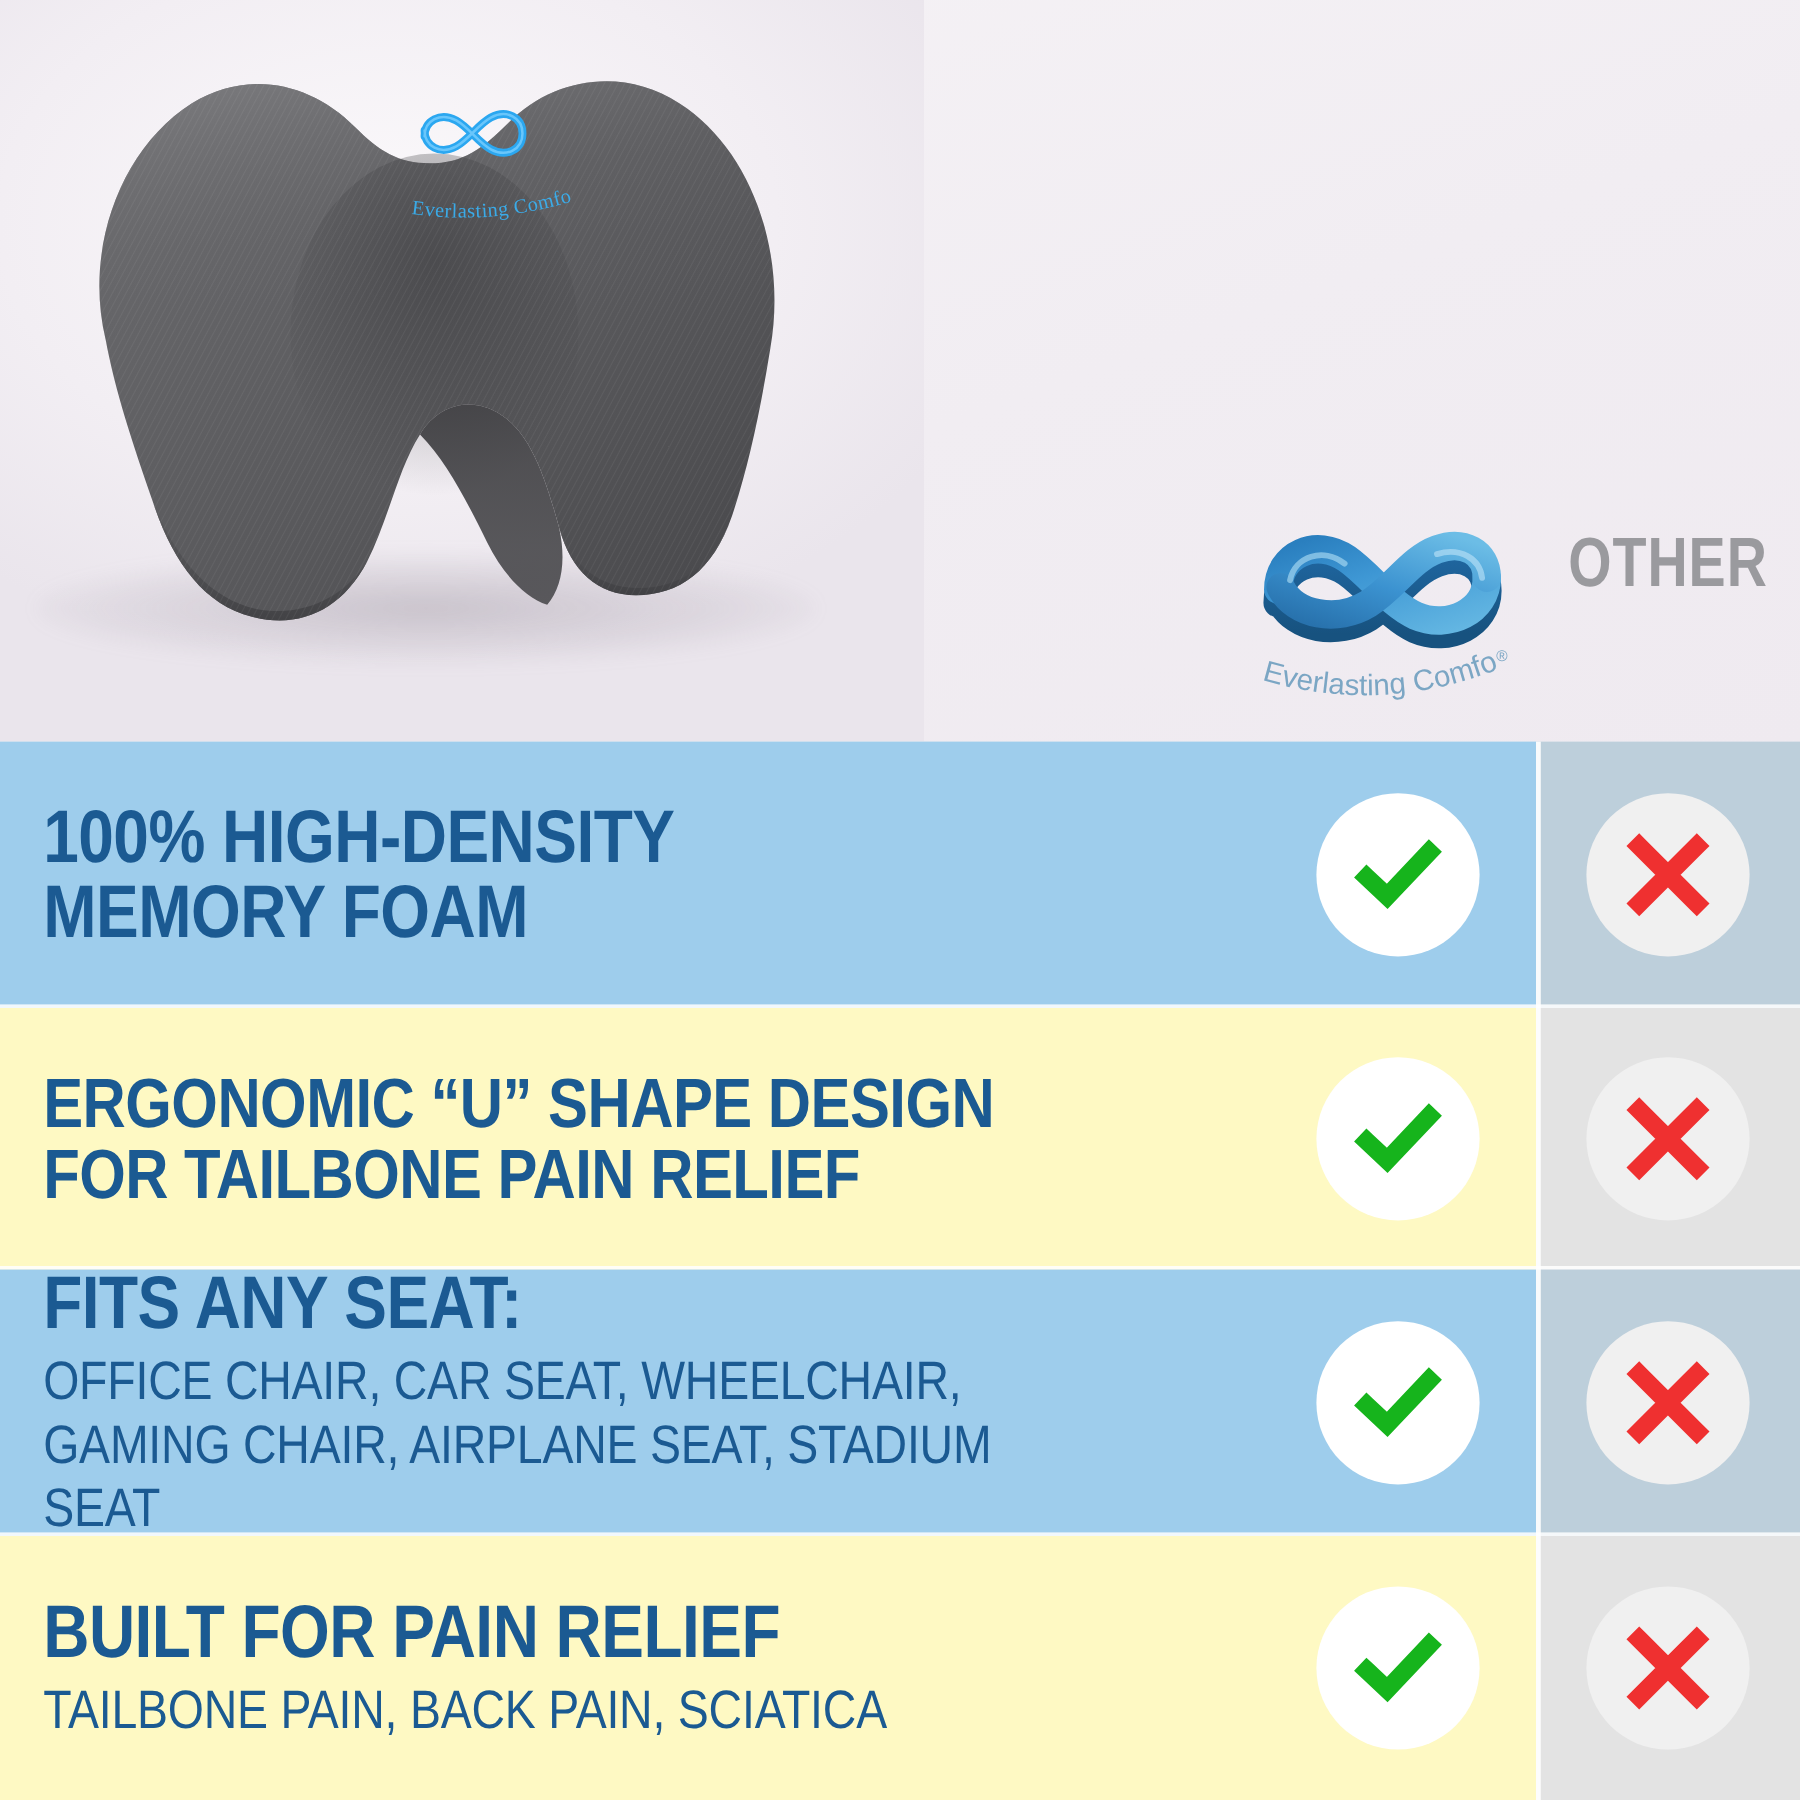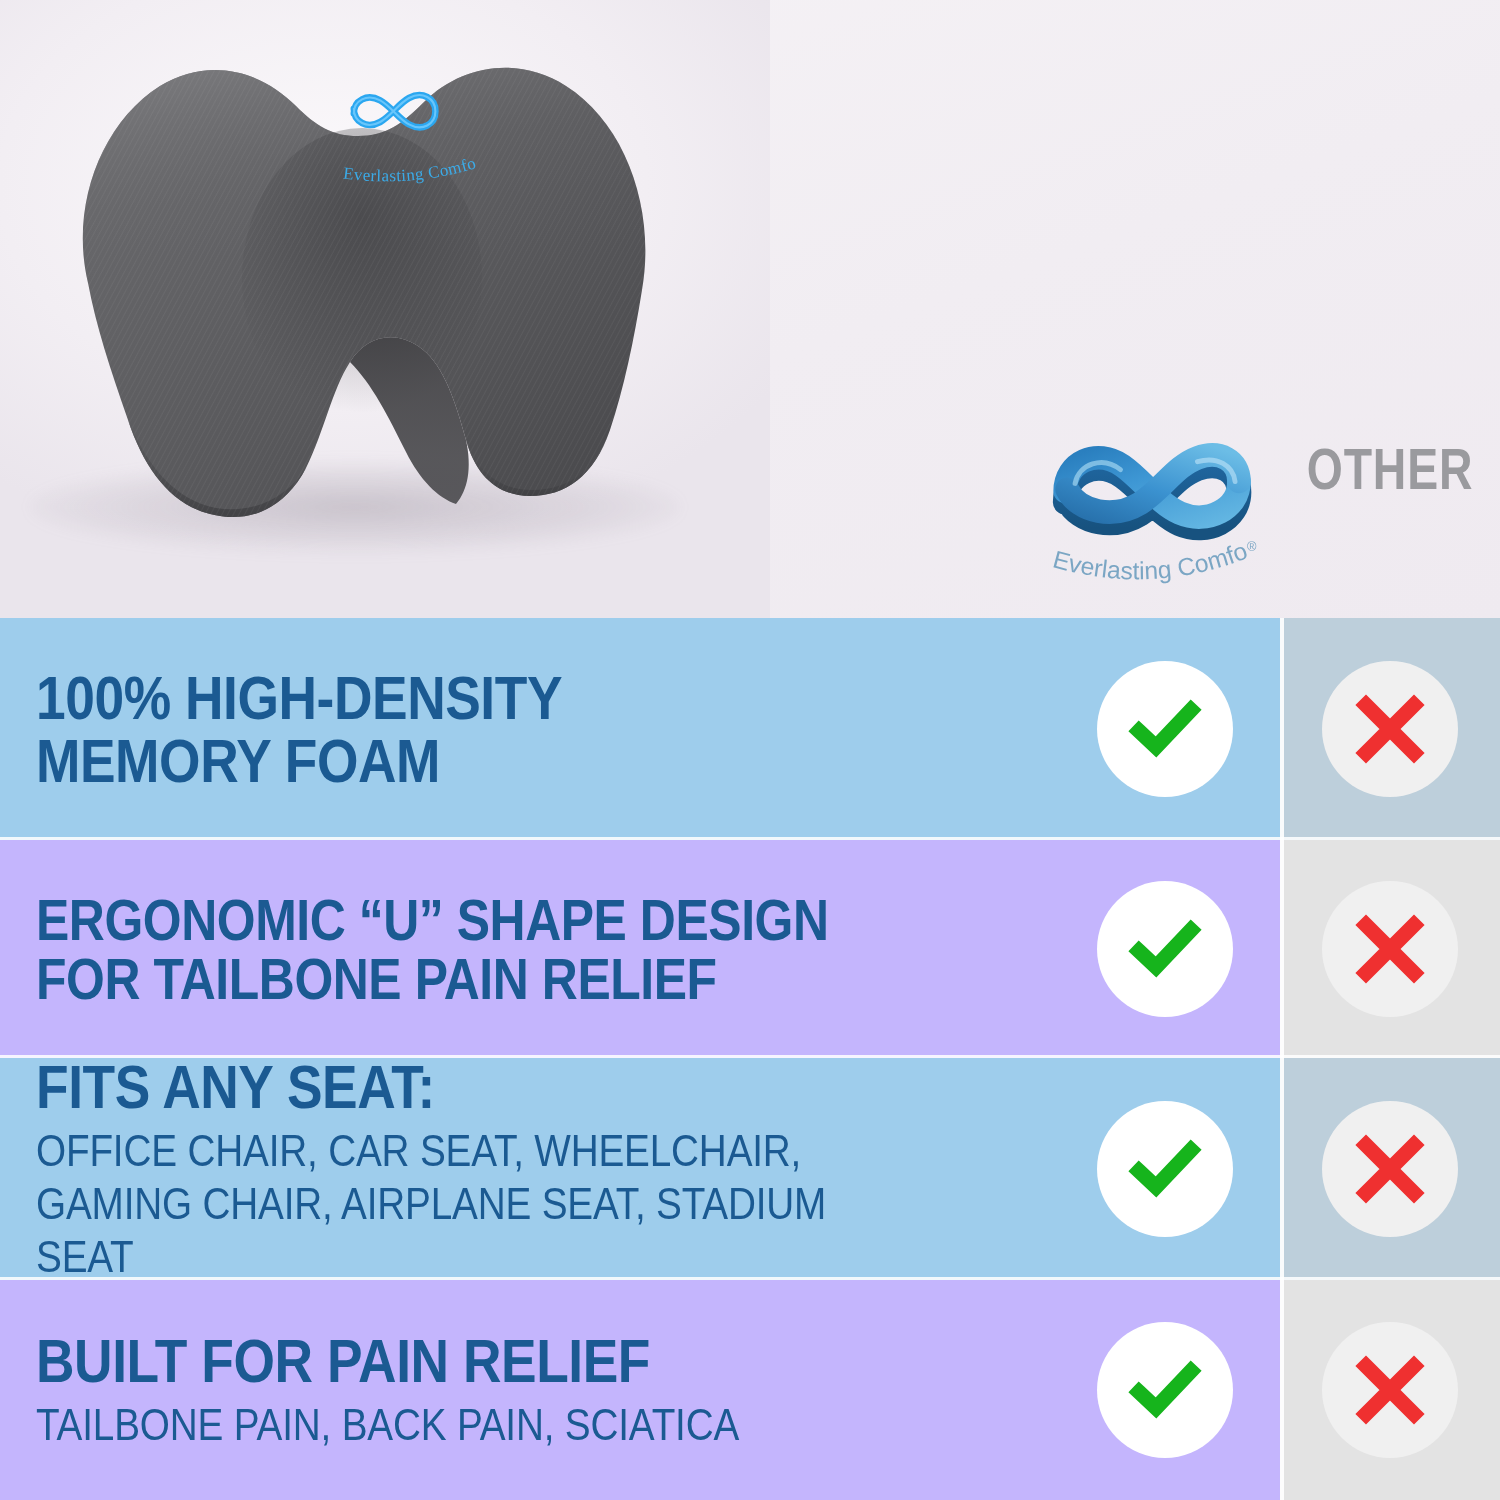--- a/index.html
+++ b/index.html
@@ -137,21 +137,21 @@
     height: 100%;
     display: flex;
     align-items: center;
     justify-content: center;
   }
 
   
   .tint-a .cell-feature,
   .tint-a .cell-mark { background: #9ecdec; }
   .tint-b .cell-feature,
-  .tint-b .cell-mark { background: #c4b5fd; }
+  .tint-b .cell-mark { background: #fef9c3; }
   
   .tint-a .cell-other { background: #bdcfdb; }
   .tint-b .cell-other { background: #e3e3e3; }
 
   
   .row::after {
     content: "";
     position: absolute;
     left: 0; bottom: 0;
     width: 1500px;

